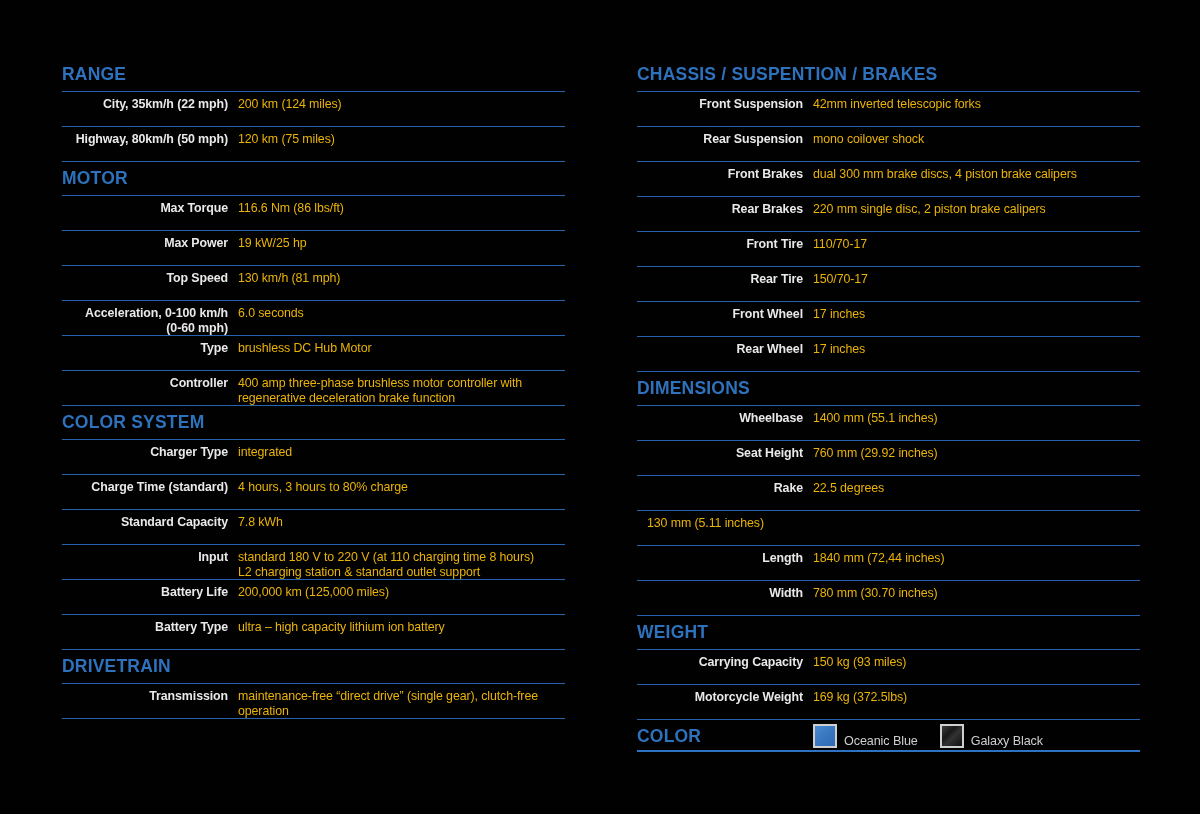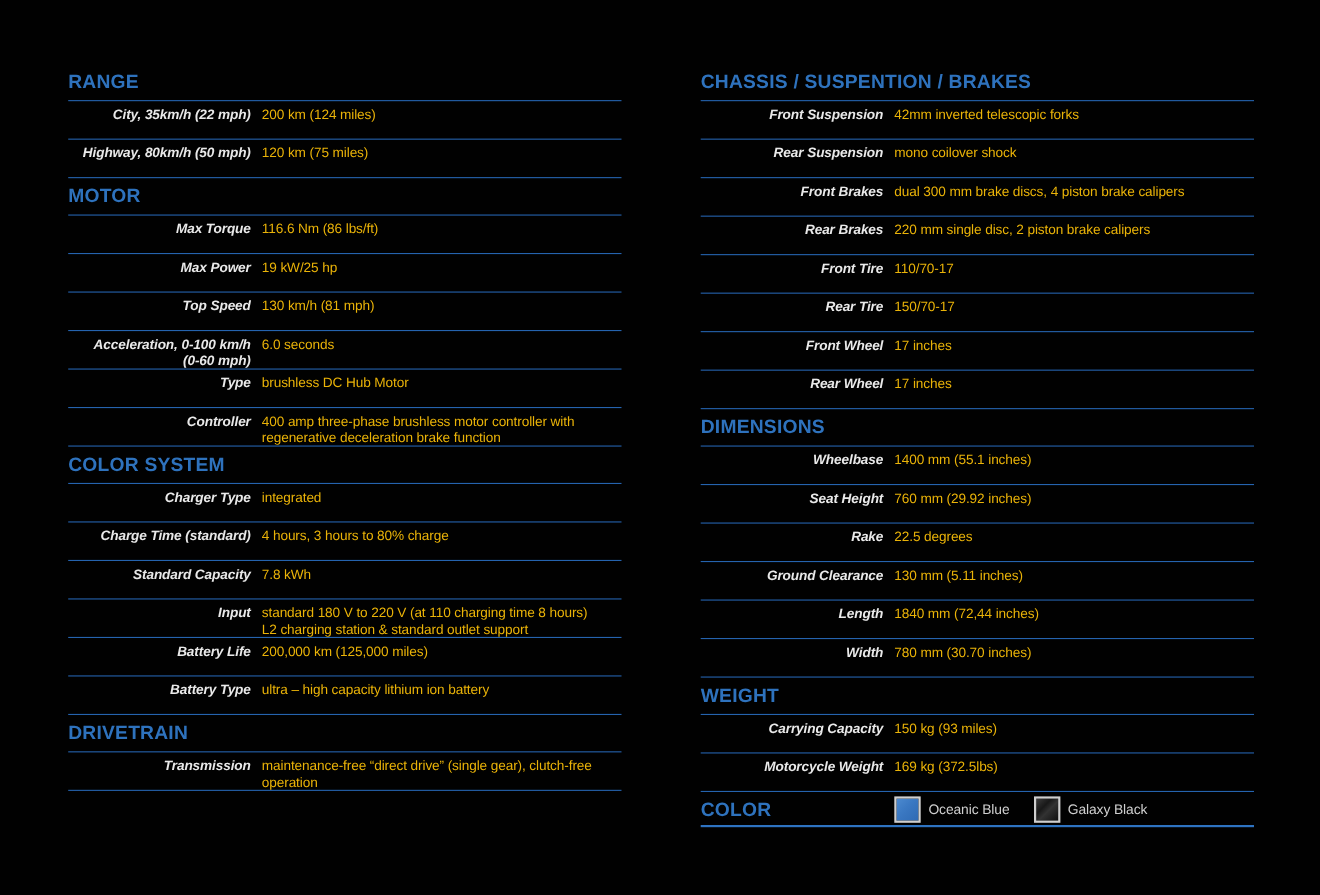--- a/index.html
+++ b/index.html
@@ -46,21 +46,20 @@
   }
   .row .label {
     flex: 0 0 166px;
     width: 166px;
     text-align: right;
     font-weight: bold;
     color: #e9e9e9;
     font-size: 12.4px;
     line-height: 14.5px;
     letter-spacing: -0.1px;
-    font-style: italic;
   }
   .row .value {
     flex: 1;
     margin-left: 10px;
     color: #eab308;
     font-size: 12.4px;
     line-height: 14.5px;
     letter-spacing: -0.1px;
   }
   .line2 { display: block; }
@@ -75,21 +74,21 @@
   .color-title {
     flex: 0 0 176px;
     width: 176px;
     font-size: 17.5px;
     font-weight: bold;
     letter-spacing: 0.2px;
     color: #2e72bd;
   }
   .swatch-group {
     display: flex;
-    align-items: center;
+    align-items: flex-end;
     margin-right: 22px;
   }
   .swatch {
     width: 20px;
     height: 20px;
     border: 2px solid #cfcfcf;
     margin-right: 7px;
   }
   .swatch-blue {
     background: linear-gradient(135deg, #4c8ad0 0%, #3a78c2 45%, #2f6ab4 100%);
@@ -235,21 +234,20 @@
         </div>
         <div class="row">
           <div class="label">Seat Height</div>
           <div class="value">760 mm (29.92 inches)</div>
         </div>
         <div class="row">
           <div class="label">Rake</div>
           <div class="value">22.5 degrees</div>
         </div>
         <div class="row">
-          <div class="label">Ground Clearance</div>
           <div class="value">130 mm (5.11 inches)</div>
         </div>
         <div class="row">
           <div class="label">Length</div>
           <div class="value">1840 mm (72,44 inches)</div>
         </div>
         <div class="row">
           <div class="label">Width</div>
           <div class="value">780 mm (30.70 inches)</div>
         </div>

